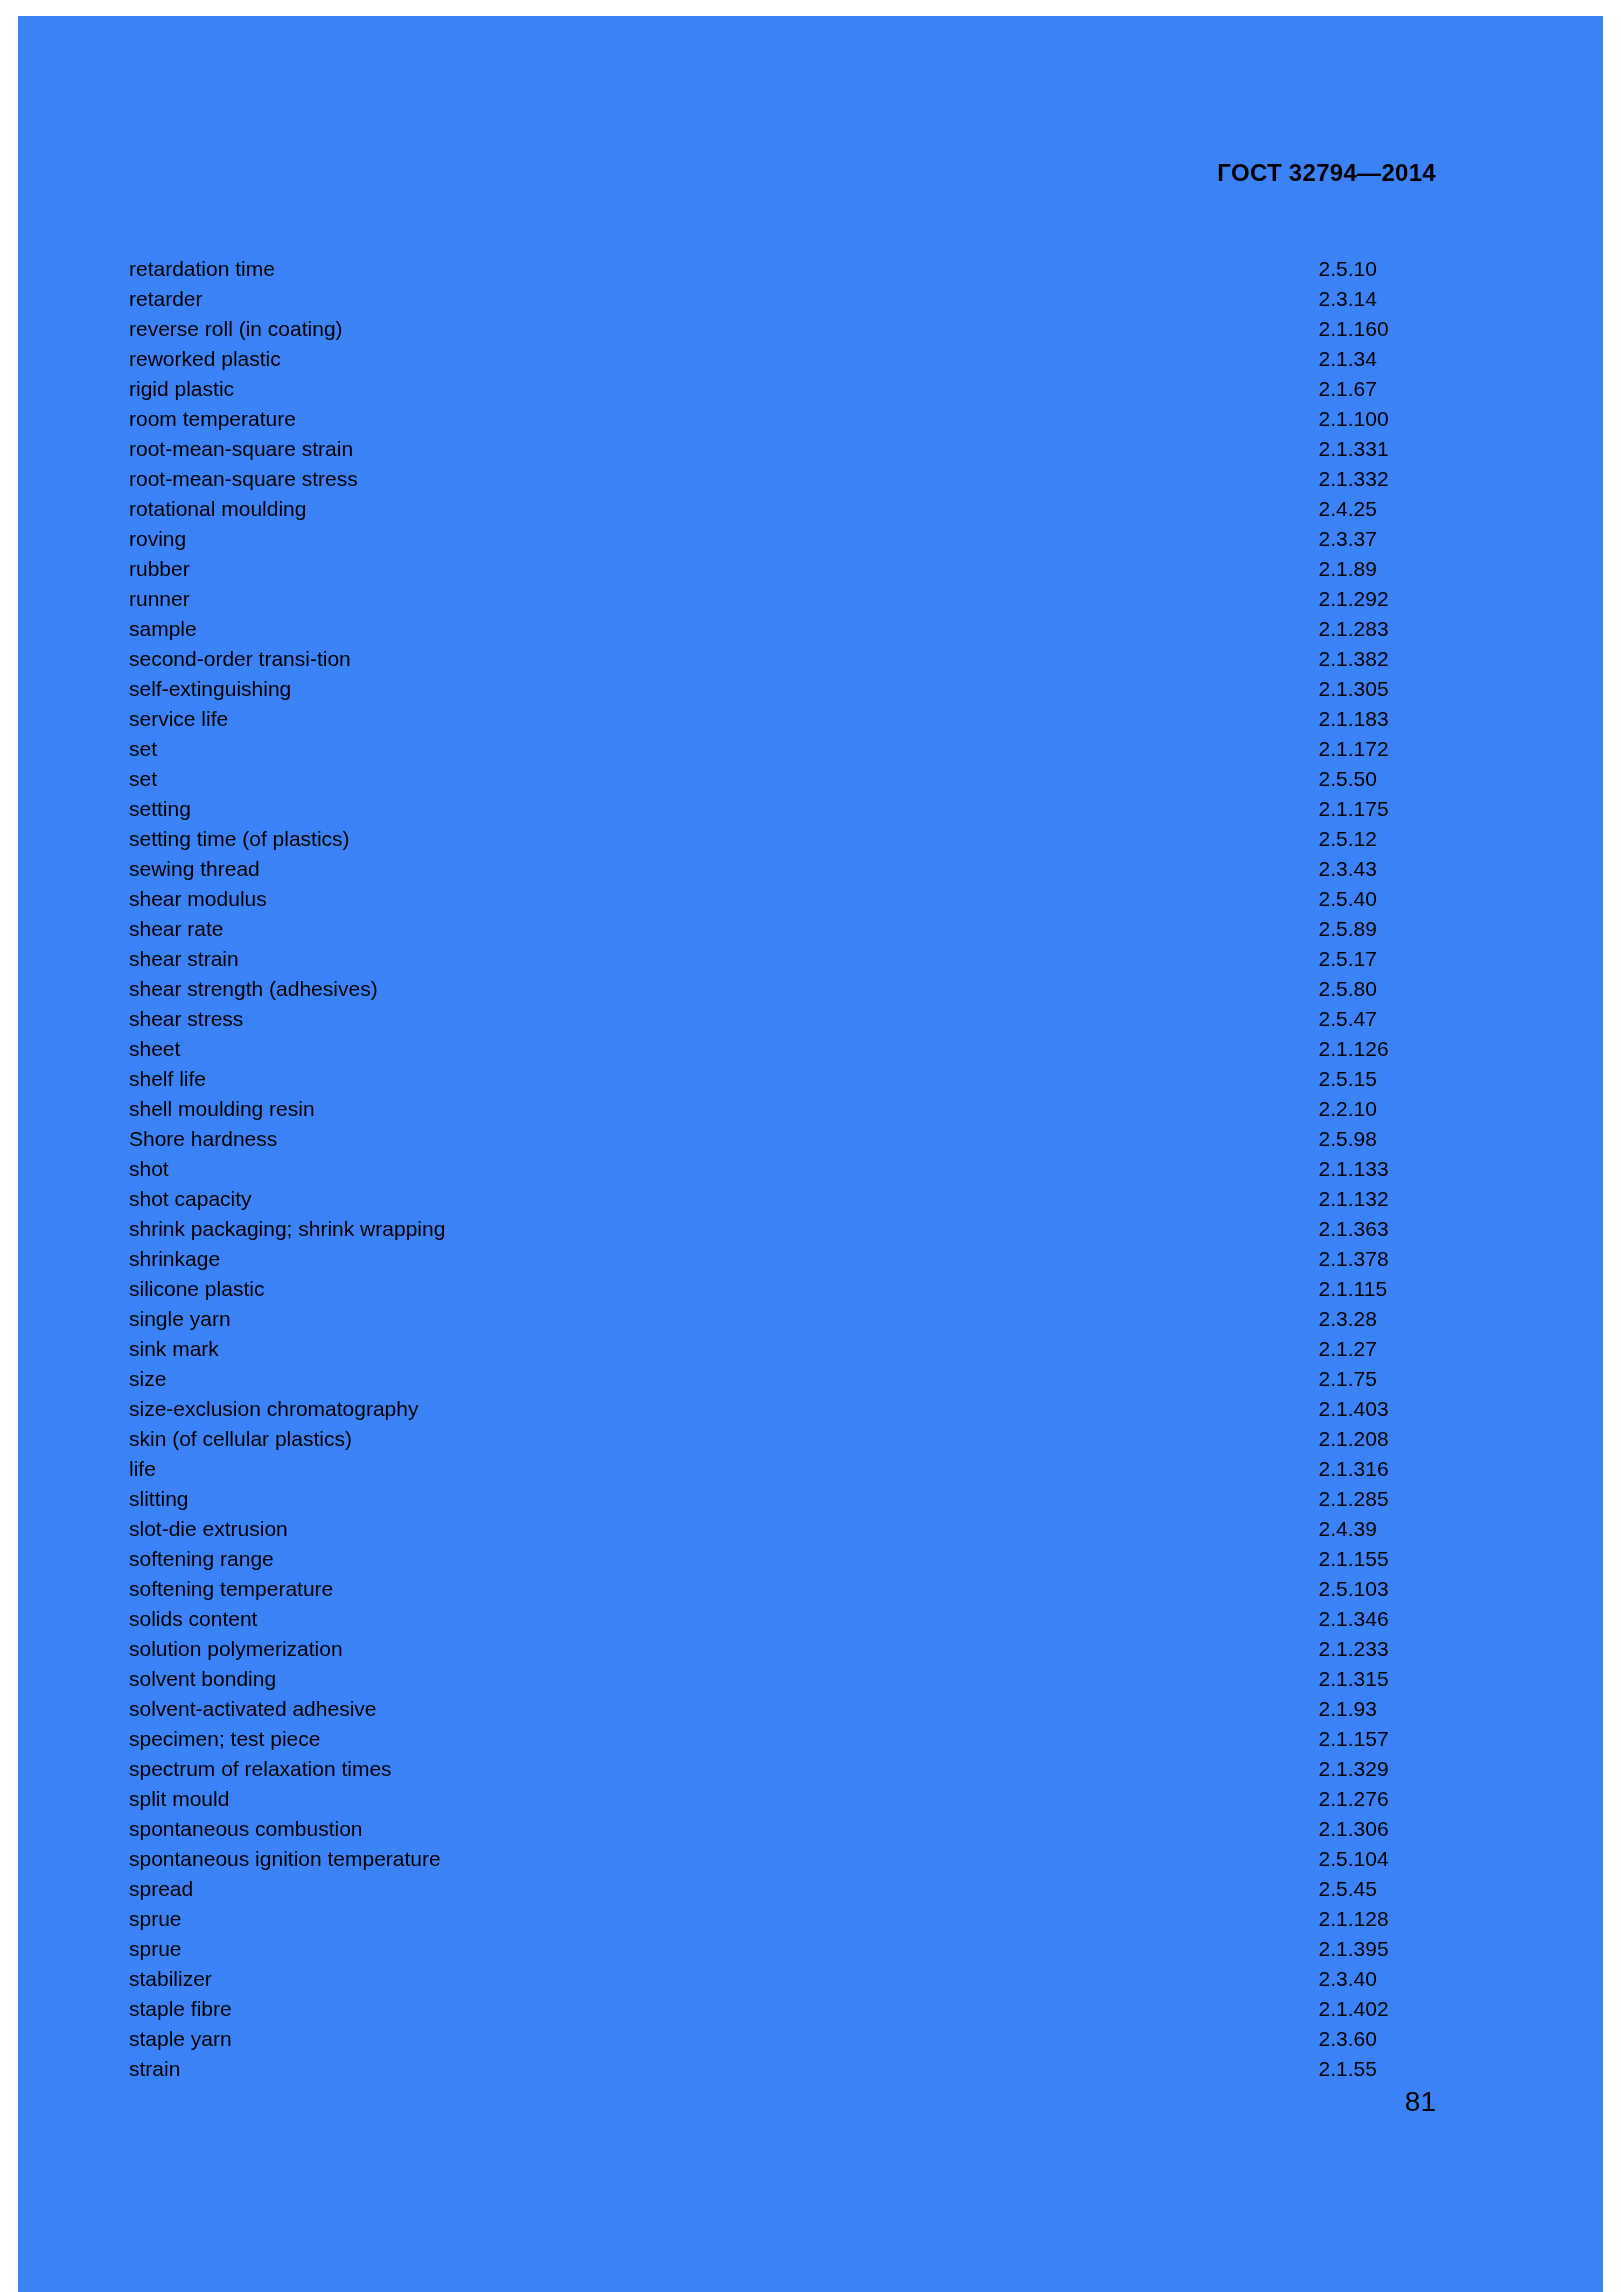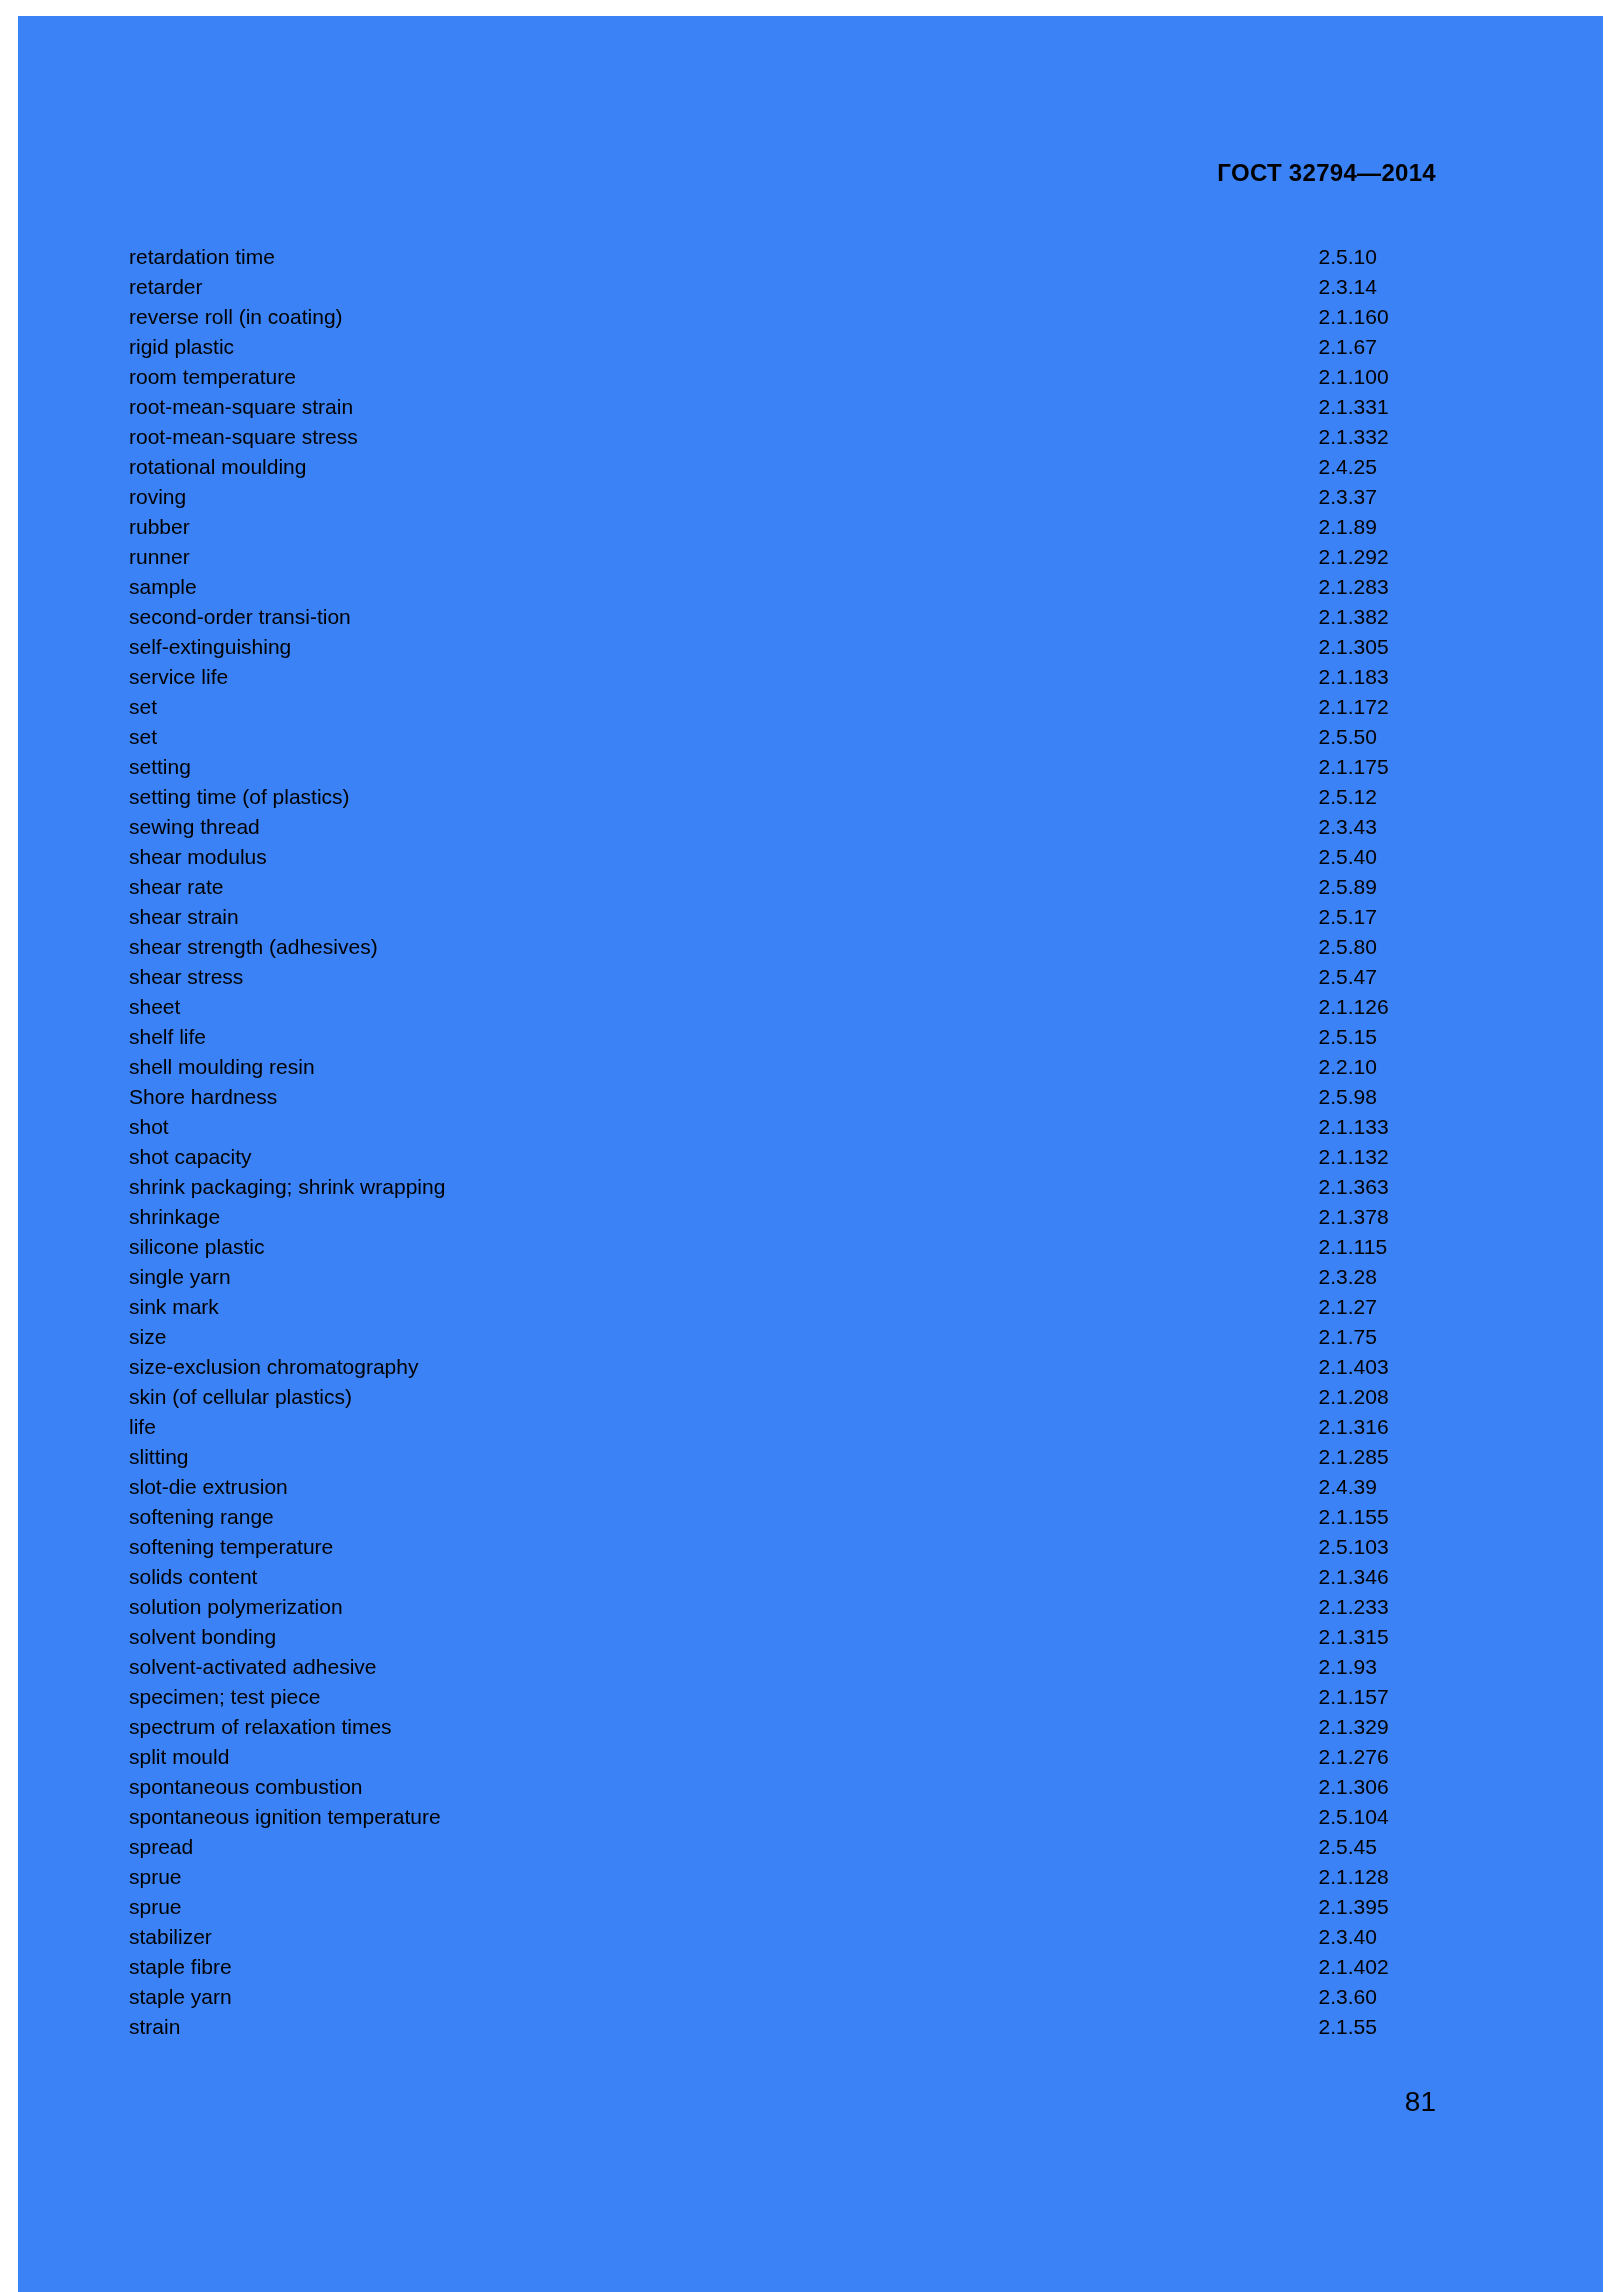--- a/index.html
+++ b/index.html
@@ -23,21 +23,21 @@
     position: absolute;
     top: 143px;
     right: 167px;
     font-size: 24px;
     font-weight: bold;
     letter-spacing: 0.3px;
     white-space: nowrap;
   }
   .index-list {
     position: absolute;
-    top: 226px;
+    top: 238px;
     left: 111px;
     right: 167px;
   }
   .index-row {
     display: flex;
     align-items: baseline;
     height: 30px;
     font-size: 21px;
     line-height: 30px;
     white-space: nowrap;
@@ -79,20 +79,25 @@
         <span class="term">retarder</span>
         <span class="filler"></span>
         <span class="ref">2.3.14</span>
       </div>
       <div class="index-row">
         <span class="term">reverse roll (in coating)</span>
         <span class="filler"></span>
         <span class="ref">2.1.160</span>
       </div>
       <div class="index-row">
+        <span class="term">reworked plastic</span>
+        <span class="filler"></span>
+        <span class="ref">2.1.34</span>
+      </div>
+      <div class="index-row">
         <span class="term">rigid plastic</span>
         <span class="filler"></span>
         <span class="ref">2.1.67</span>
       </div>
       <div class="index-row">
         <span class="term">room temperature</span>
         <span class="filler"></span>
         <span class="ref">2.1.100</span>
       </div>
       <div class="index-row">

